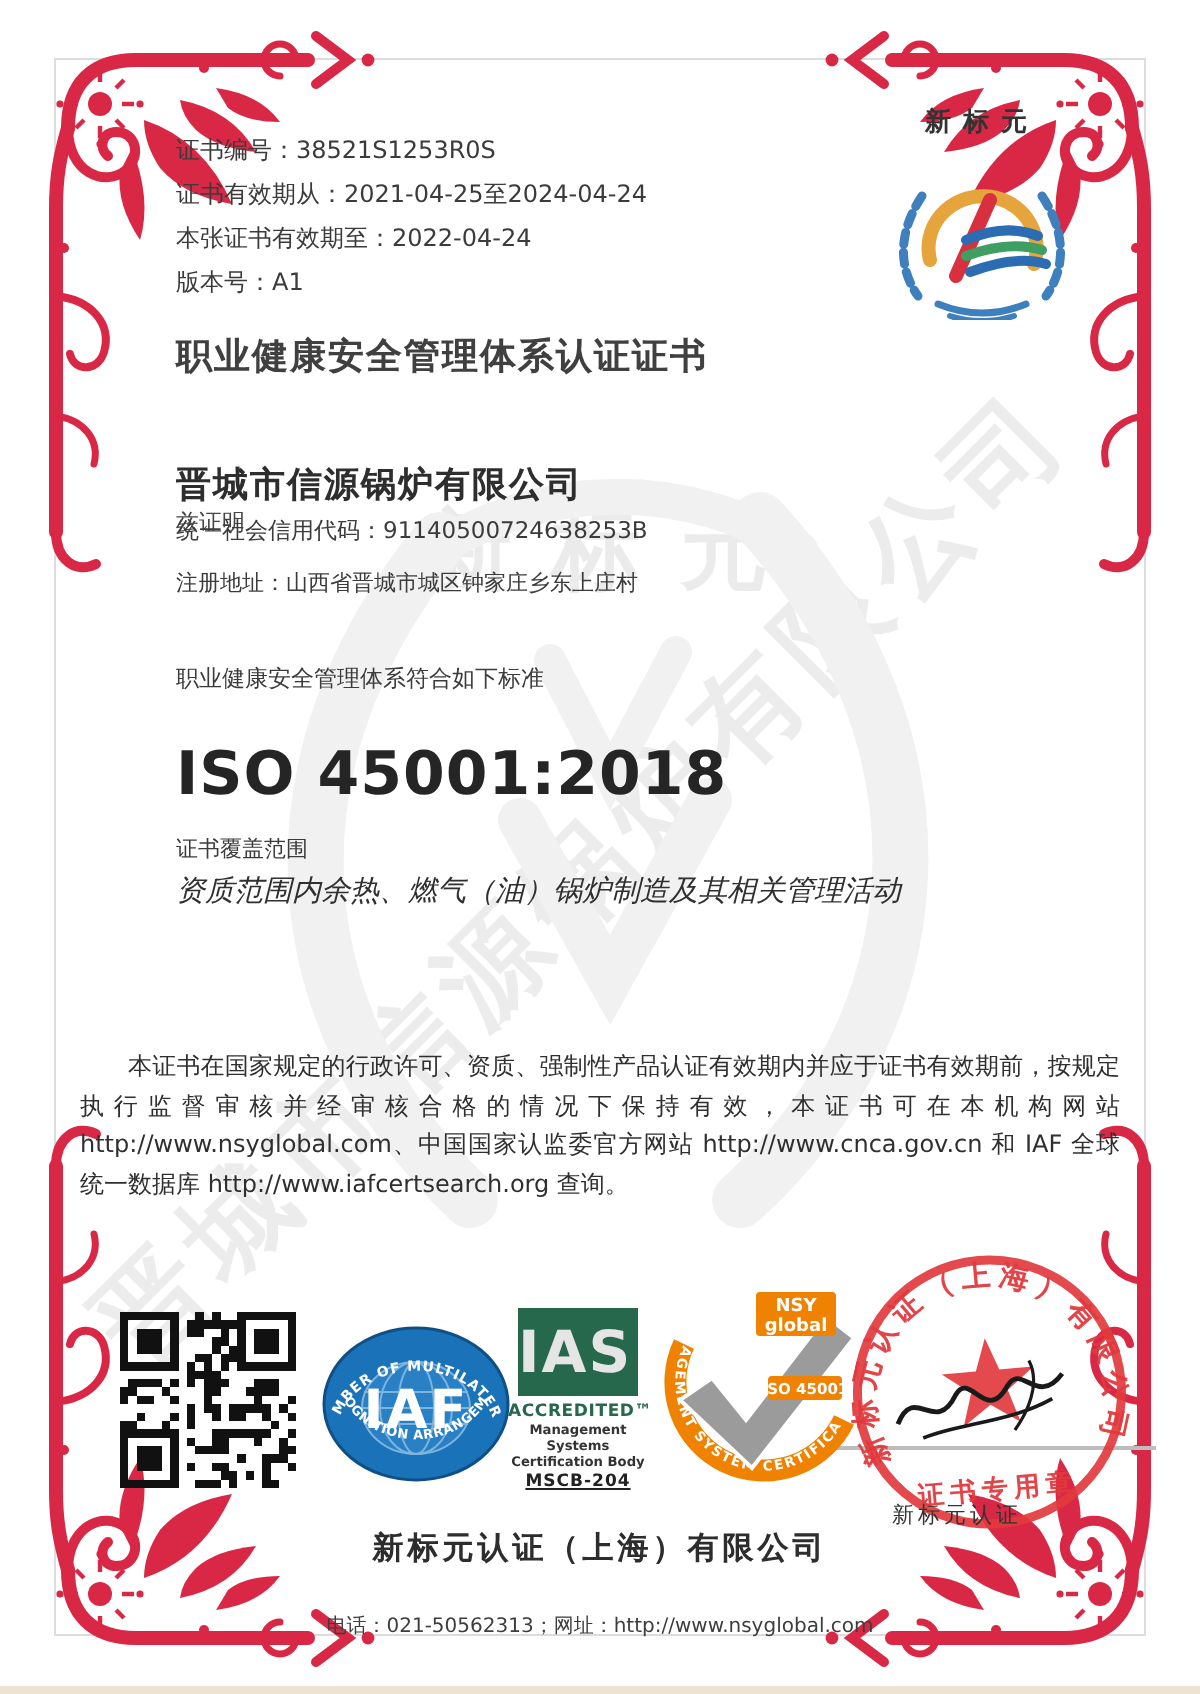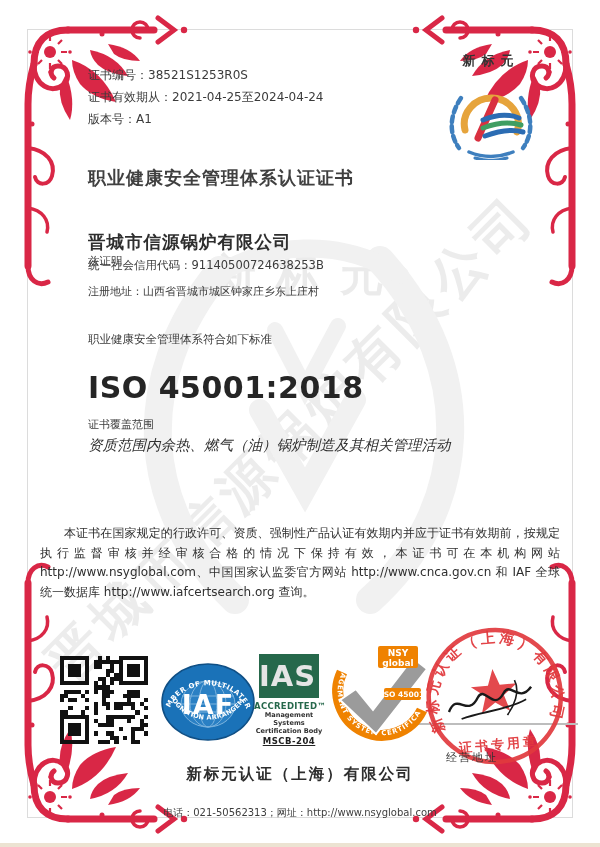--- a/index.html
+++ b/index.html
@@ -118,20 +118,21 @@
   <svg class="corner bl">
       <use href="#corner-art"></use>
     </svg>
   <svg class="corner br">
       <use href="#corner-art"></use>
     </svg>
 
   <div class="abs cert-info">
     <div>证书编号：38521S1253R0S</div>
     <div>证书有效期从：2021-04-25至2024-04-24</div>
+    <div>本张证书有效期至：2022-04-24</div>
     <div>版本号：A1</div>
   </div>
 
   <div class="abs logo">
     <div class="logo-brand">新标元</div>
     <svg width="92" height="88" viewBox="0 0 92 88" style="margin-top:2px">
       <path d="M20,58 A 27,26 0 1 1 72,60" fill="none" stroke="#e6a43c" stroke-width="7" stroke-linecap="round"></path>
       <path d="M33,66 L50,28" stroke="#d93040" stroke-width="7" stroke-linecap="round" fill="none"></path>
       <path d="M38,48 C52,42 64,42 74,46" stroke="#2b6cb3" stroke-width="5" fill="none" stroke-linecap="round"></path>
       <path d="M38,56 C54,50 66,50 76,53" stroke="#3f9e62" stroke-width="5" fill="none" stroke-linecap="round"></path>
@@ -425,19 +426,19 @@
     </text>
     <polygon points="75,45 80.9,61.2 98,61.2 84.2,71.8 89.3,88.2 75,78.4 60.7,88.2 65.8,71.8 52,61.2 69.1,61.2" fill="#e13a3e" opacity="0.92"></polygon>
     <text x="75" y="125" text-anchor="middle" font-size="13" font-weight="700" fill="#e13a3e" letter-spacing="3" opacity="0.95">证书专用章</text>
     <g fill="none" stroke="#1a1a1a">
       <path d="M28,84 C38,64 46,92 58,72 C66,60 72,88 84,70 C92,58 98,82 112,66" stroke-width="2.4"></path>
       <path d="M40,92 C60,86 84,88 106,78" stroke-width="1.8"></path>
       <path d="M96,58 C101,70 93,84 86,92" stroke-width="1.6"></path>
     </g>
   </svg>
 
-  <div class="abs signer-label">经营地址</div>
+  <div class="abs signer-label">新标元认证</div>
 
   <div class="abs f-company">新标元认证（上海）有限公司</div>
   <div class="abs f-phone">电话：021-50562313；网址：http://www.nsyglobal.com</div>
 
   <div class="bottom-strip"></div>
 </div>
 
 </body></html>

